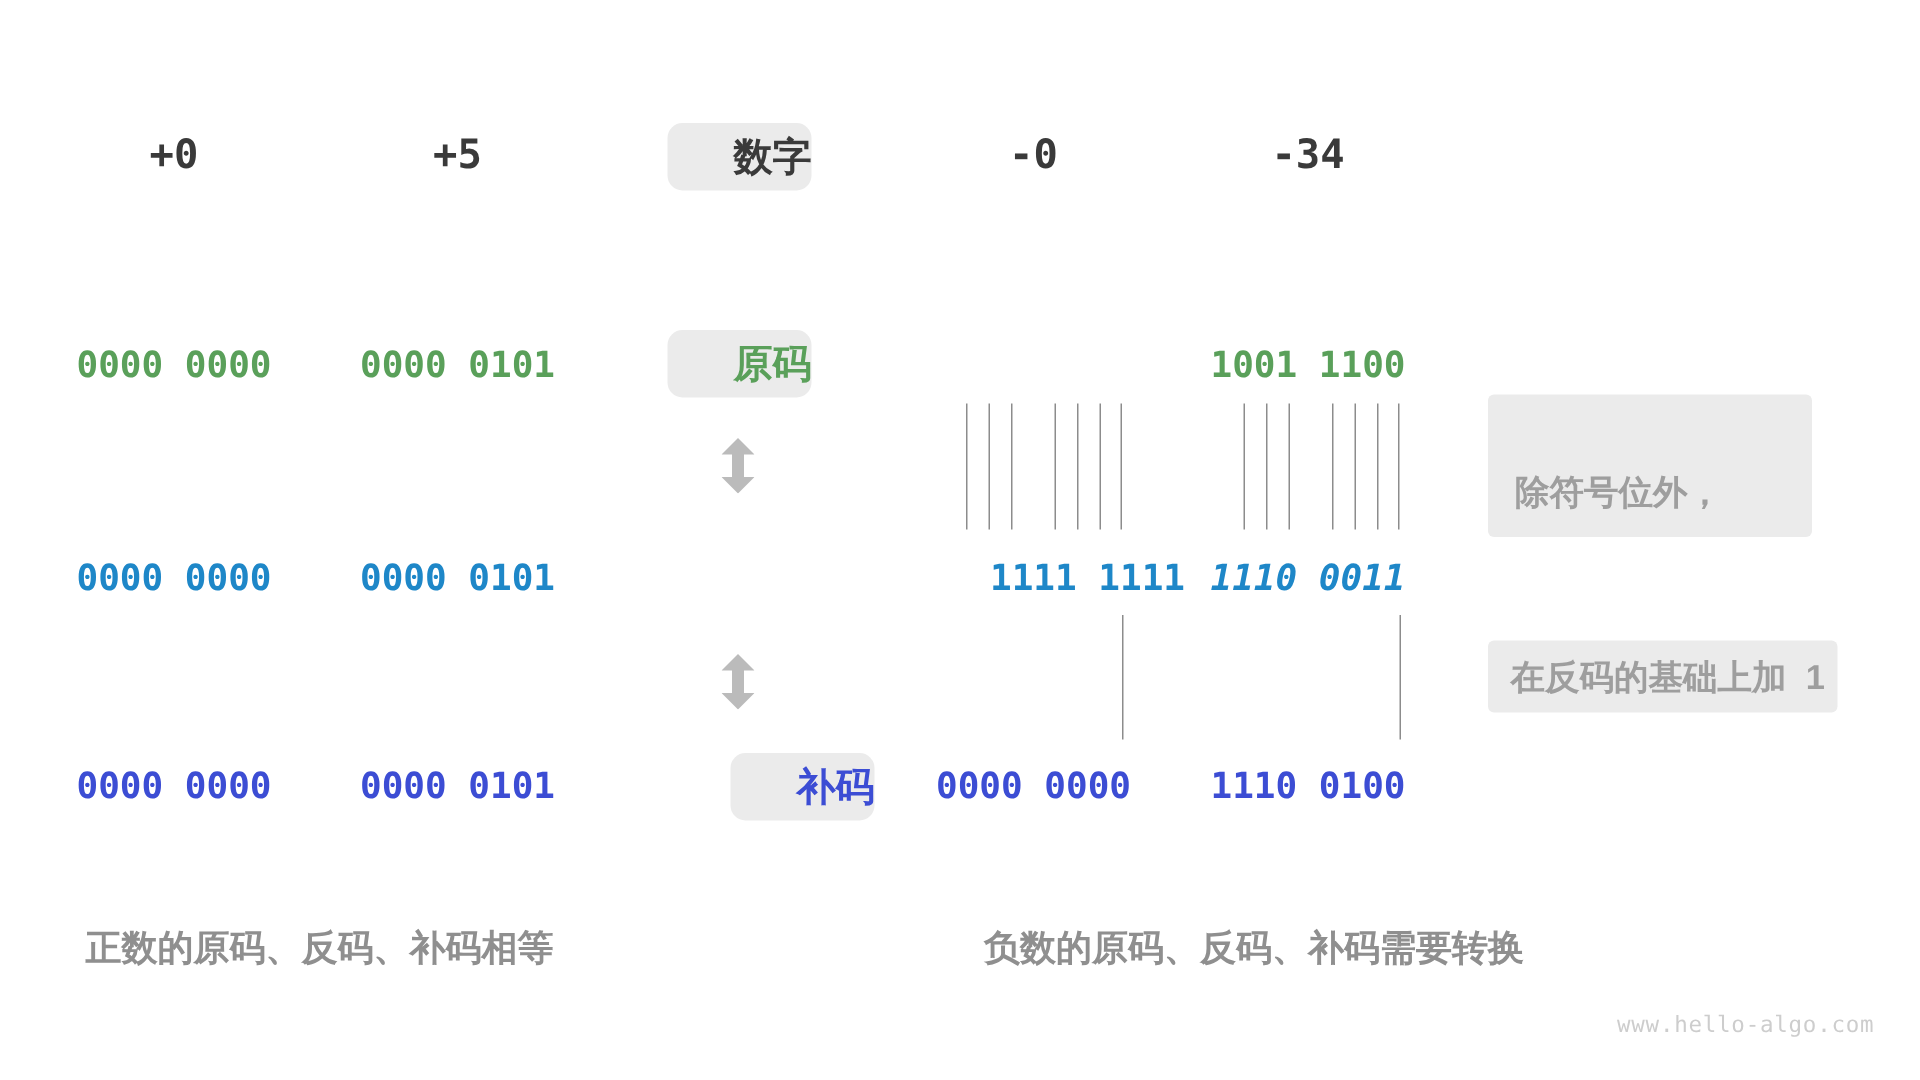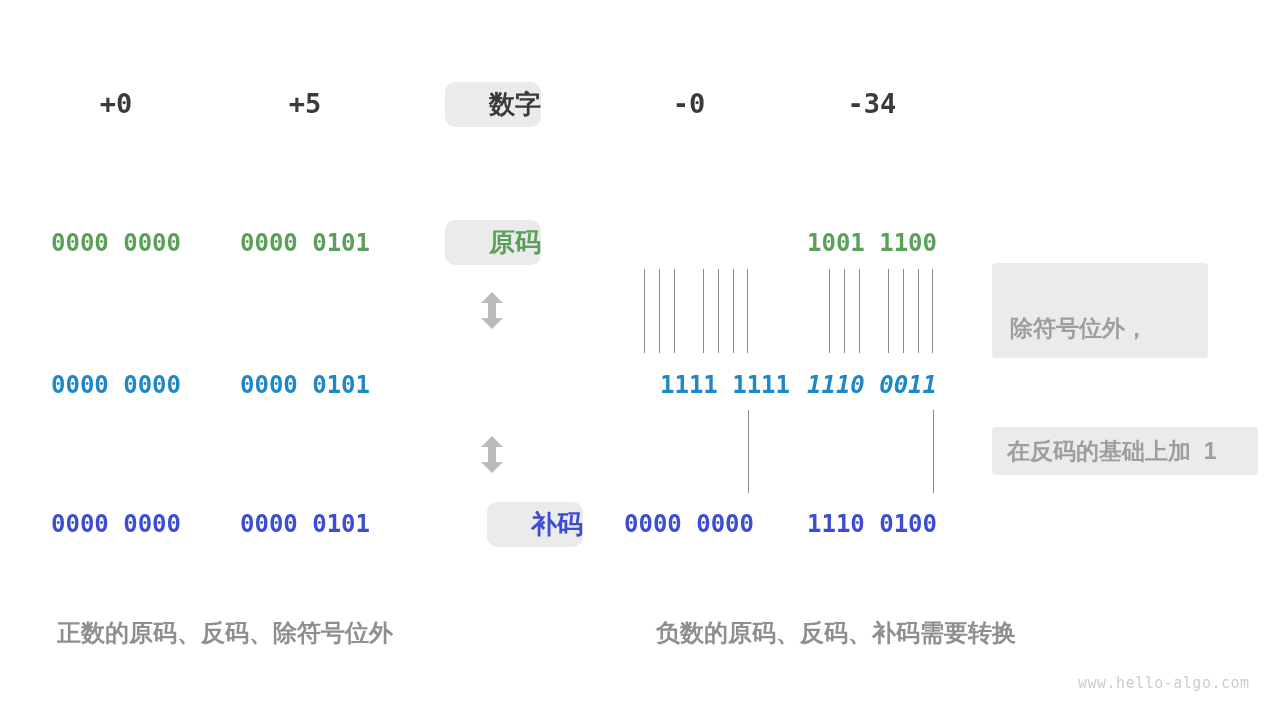--- a/index.html
+++ b/index.html
@@ -27,21 +27,21 @@
 
   .arrow-wrap{position:absolute;left:481px;width:22px;height:37px;}
 
   .vline{position:absolute;width:1px;background:var(--tick-line);}
   .vl-a{top:269px;height:84px;}
   .vl-c{top:410px;height:83px;}
 
   .annot{position:absolute;background:var(--box-bg);border-radius:4px;color:var(--annotation-text);}
   .annot-1{left:992px;top:263px;width:216px;height:95px;}
   .annot-1 .annot-text{position:absolute;left:18px;top:10px;font-size:23px;line-height:37px;white-space:pre-line;}
-  .annot-2{left:992px;top:427px;width:266px;height:48px;display:flex;align-items:center;}
+  .annot-2{left:992px;top:427px;width:233px;height:48px;display:flex;align-items:center;}
   .annot-2 .annot-text{padding-left:15px;font-size:23px;white-space:pre;}
 
   .caption{position:absolute;top:619px;font-size:24px;line-height:28px;color:var(--caption-text);white-space:pre;}
   .caption-left{left:57px;}
   .caption-right{left:612px;margin-left:44px;}
 
   .watermark{position:absolute;left:1078px;top:674px;font-size:15px;font-weight:normal;
              color:var(--watermark-text);letter-spacing:0.5px;}
 </style>
 </head>
@@ -110,18 +110,18 @@
 
   <div class="annot annot-1 cjk">
     <div class="annot-text">
       <span>除符号位外，</span><br>
     </div>
   </div>
   <div class="annot annot-2 cjk">
     <div class="annot-text">在反码的基础上加  1</div>
   </div>
 
-  <div class="caption caption-left cjk">正数的原码、反码、除符号位外</div>
+  <div class="caption caption-left cjk">正数的原码、反码、补码相等</div>
   <div class="caption caption-right cjk">负数的原码、反码、补码需要转换</div>
 
   <div class="watermark mono">www.hello-algo.com</div>
 
 </div>
 
 </body></html>

